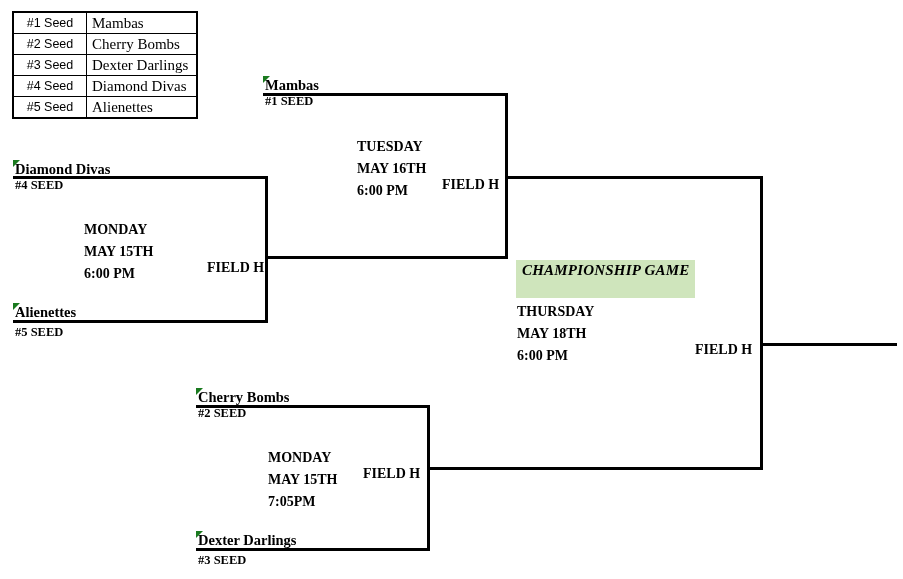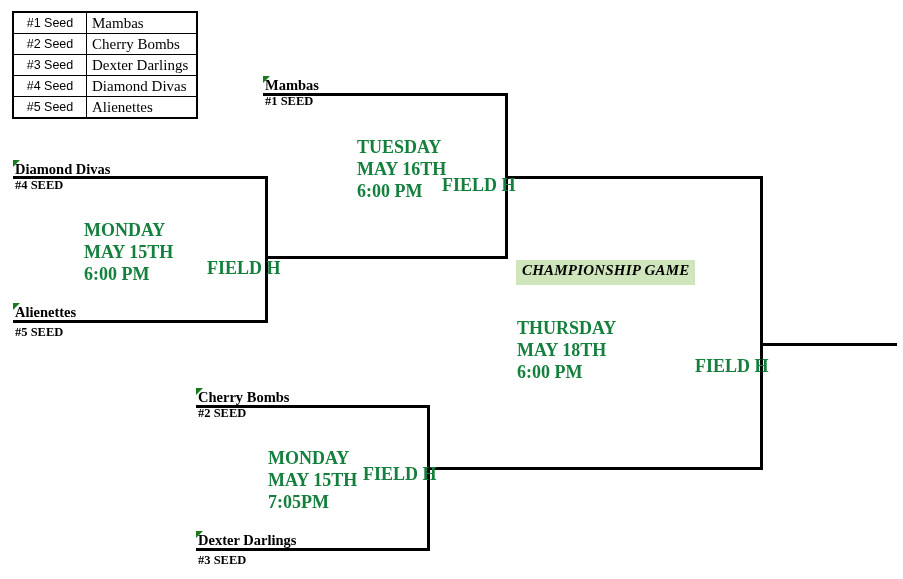--- a/index.html
+++ b/index.html
@@ -87,41 +87,41 @@
     line-height: 15px;
     white-space: nowrap;
     padding-left: 2px;
   }
 
   
   .game-info {
     position: absolute;
     font-family: "Liberation Serif", serif;
     font-weight: bold;
-    font-size: 18px;
-    color: #15803d;
+    font-size: 14px;
+    color: #000000;
     line-height: 22px;
     white-space: nowrap;
   }
   .game-info .line { position: relative; height: 22px; }
   .game-info .field {
     position: absolute;
     top: 16px;
     white-space: nowrap;
   }
 
   .champ-banner {
     position: absolute;
     font-family: "Liberation Serif", serif;
     font-weight: bold;
     font-style: italic;
     font-size: 15px;
     color: #000000;
     background: #cfe5bc;
-    padding: 2px 6px 6px 6px;
+    padding: 2px 6px 19px 6px;
     white-space: nowrap;
     letter-spacing: 0.2px;
   }
 </style>
 </head>
 <body>
 
 <div id="page">
 
   <table id="seed-table">
@@ -242,21 +242,21 @@
     <div class="line">
       <span>MAY 15TH</span>
     </div>
     <div class="line">
       <span>7:05PM</span>
     </div>
   </div>
 
   <div class="champ-banner" style="left:516px; top:260px;">CHAMPIONSHIP GAME</div>
 
-  <div class="game-info" style="left:517px; top:301px;margin-top:16px;">
+  <div class="game-info" style="left:517px; top:301px;">
     <div class="line">
       <span>THURSDAY</span>
     </div>
     <div class="line">
       <span>MAY 18TH</span>
       <span class="field" style="left:178px;">FIELD H</span>
     </div>
     <div class="line">
       <span>6:00 PM</span>
     </div>

